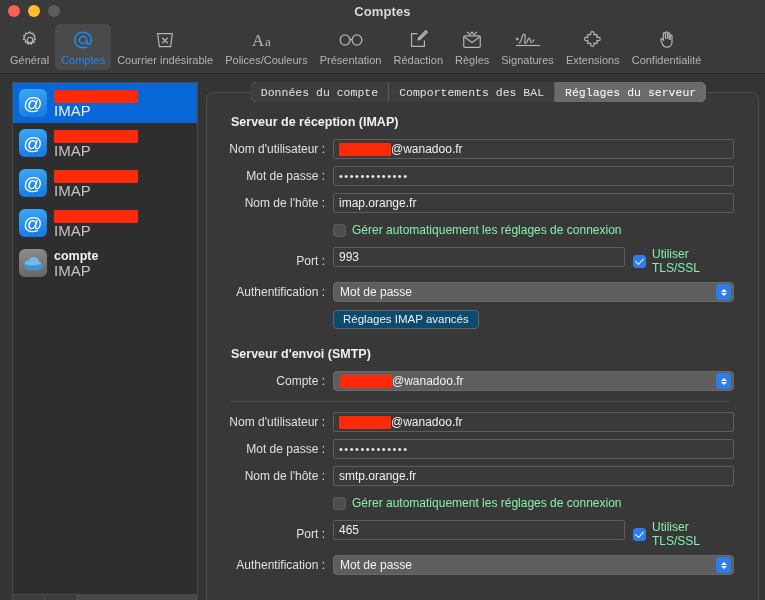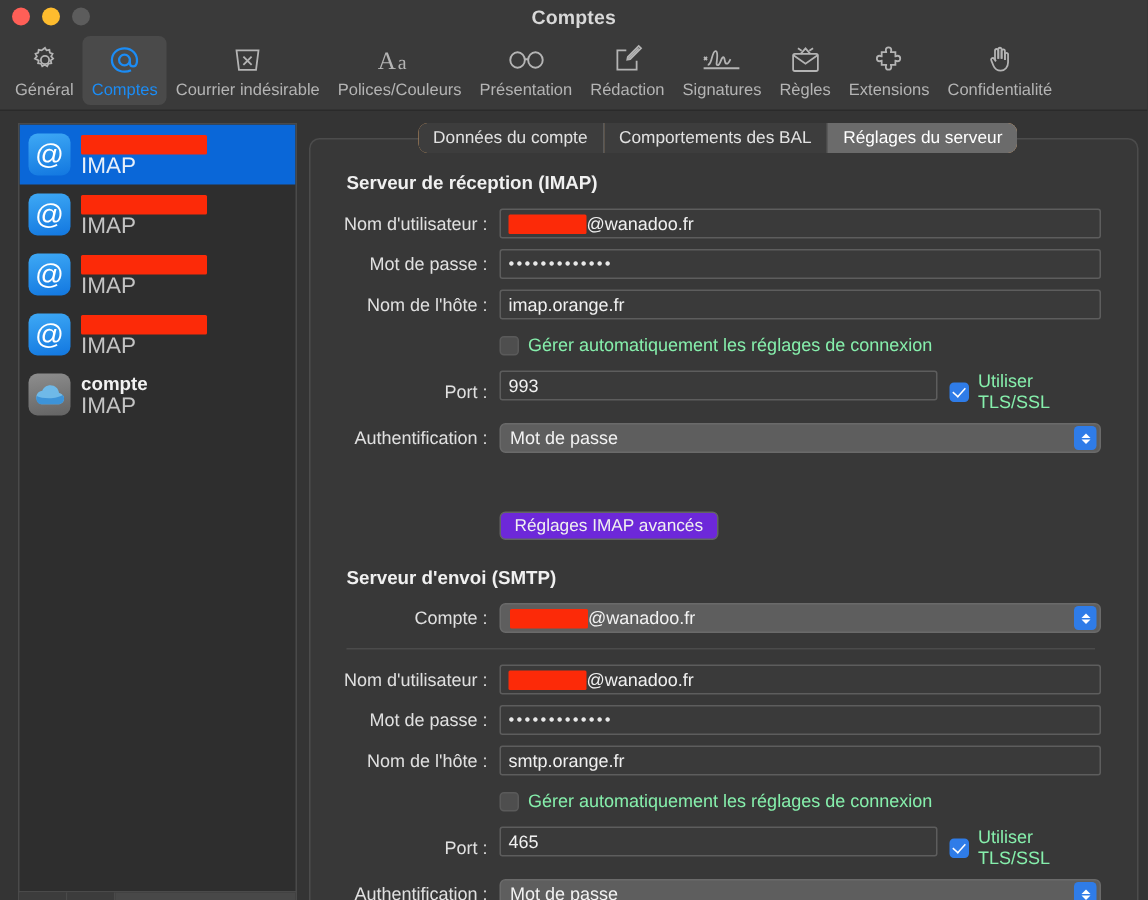--- a/index.html
+++ b/index.html
@@ -199,20 +199,21 @@
     display: flex;
     justify-content: center;
     z-index: 3;
   }
   .tabs {
     display: flex;
     background: #fdba74;
     border-radius: 6px;
     height: 20px;
     overflow: hidden;
+    font-family: Liberation Mono, monospace;
   }
   .tab {
     font-size: 11.5px;
     color: #e2e2e2;
     padding: 0 10px;
     display: flex;
     align-items: center;
     cursor: default;
     border-right: 1px solid #5a5a5a;
     background: #3d3d3d;
@@ -342,31 +343,30 @@
     content: "";
     width: 3.5px; height: 7px;
     border: solid #fff;
     border-width: 0 1.8px 1.8px 0;
     transform: rotate(42deg) translate(-0.5px,-0.5px);
   }
 
   .portfield { flex: 0 0 292px; }
 
   .btn {
-    background: #6d28d9;
+    background: #0c4a6e;
     border: 1px solid #636363;
     border-radius: 4px;
     height: 19px;
     font-size: 11.5px;
     color: #f0f0f0;
     padding: 0 9px;
     display: inline-flex;
     align-items: center;
     cursor: default;
-    margin-top: 32px;
   }
 
   .divider {
     height: 1px;
     background: #4b4b4b;
     margin: 10px 4px 10px 14px;
   }
 </style>
 </head>
 <body>
@@ -439,39 +439,39 @@
         <path d="M19 12.5v6.5H5V5h6.5"></path>
         <path d="M13 11L20.5 3.6"></path>
         <path d="M12.2 11.8l.4-2.1 7.9-7.9 1.7 1.7-7.9 7.9z"></path>
       </svg>
     </div>
     <div class="tblabel">Rédaction</div>
   </div>
 
   <div class="tbitem">
     <div class="tbicon">
-      <svg width="28" height="22" viewBox="0 0 30 24" fill="none" stroke="#b4b4b4" stroke-width="1.3">
-        <path d="M2 18h26"></path>
-        <path d="M5 15.5c1.2 0 1.9-1.4 2.6-3.6.8-2.6 1.5-6.3 3-6.3 1.1 0 1.3 1.3 1.3 3.1 0 2.6-.5 5-.5 6.2 0 .6.3.9.8.9 1 0 1.7-1.6 2.3-3.2.5-1.3 1-2.6 1.8-2.6.9 0 .9 1.4 1.2 2.9.2 1.1.6 1.8 1.4 1.8 1.1 0 1.9-1.9 2.6-3.3"></path>
-        <path d="M2.3 9.8l2.2 2.2M4.5 9.8l-2.2 2.2"></path>
-      </svg>
-    </div>
-    <div class="tblabel">Signatures</div>
-  </div>
-
-  <div class="tbitem">
-    <div class="tbicon">
       <svg width="24" height="22" viewBox="0 0 26 24" fill="none" stroke="#b4b4b4" stroke-width="1.3">
         <rect x="4" y="7.5" width="18" height="12.5" rx="1.3"></rect>
         <path d="M4 8.3l9 6.4 9-6.4"></path>
         <path d="M9.5 7.5L13 3.5l3.5 4"></path>
         <path d="M10.2 5.2L7.5 3.4M15.8 5.2l2.7-1.8"></path>
       </svg>
     </div>
     <div class="tblabel">Règles</div>
+  </div>
+
+  <div class="tbitem">
+    <div class="tbicon">
+      <svg width="28" height="22" viewBox="0 0 30 24" fill="none" stroke="#b4b4b4" stroke-width="1.3">
+        <path d="M2 18h26"></path>
+        <path d="M5 15.5c1.2 0 1.9-1.4 2.6-3.6.8-2.6 1.5-6.3 3-6.3 1.1 0 1.3 1.3 1.3 3.1 0 2.6-.5 5-.5 6.2 0 .6.3.9.8.9 1 0 1.7-1.6 2.3-3.2.5-1.3 1-2.6 1.8-2.6.9 0 .9 1.4 1.2 2.9.2 1.1.6 1.8 1.4 1.8 1.1 0 1.9-1.9 2.6-3.3"></path>
+        <path d="M2.3 9.8l2.2 2.2M4.5 9.8l-2.2 2.2"></path>
+      </svg>
+    </div>
+    <div class="tblabel">Signatures</div>
   </div>
 
   <div class="tbitem">
     <div class="tbicon">
       <svg width="24" height="22" viewBox="0 0 26 24" fill="none" stroke="#b4b4b4" stroke-width="1.3">
         <path d="M10.3 4.8a2 2 0 0 1 4 0c0 .6-.3 1-.3 1.4h3.3v3.1c.4 0 .9-.4 1.5-.4a2 2 0 0 1 0 4c-.6 0-1.1-.4-1.5-.4v3.1h-3.3c0 .4.3.8.3 1.4a2 2 0 0 1-4 0c0-.6.3-1 .3-1.4H7.3v-3.1c-.4 0-.9.4-1.5.4a2 2 0 0 1 0-4c.6 0 1.1.4 1.5.4V6.2h3.3c0-.4-.3-.8-.3-1.4z"></path>
       </svg>
     </div>
     <div class="tblabel">Extensions</div>
   </div>

